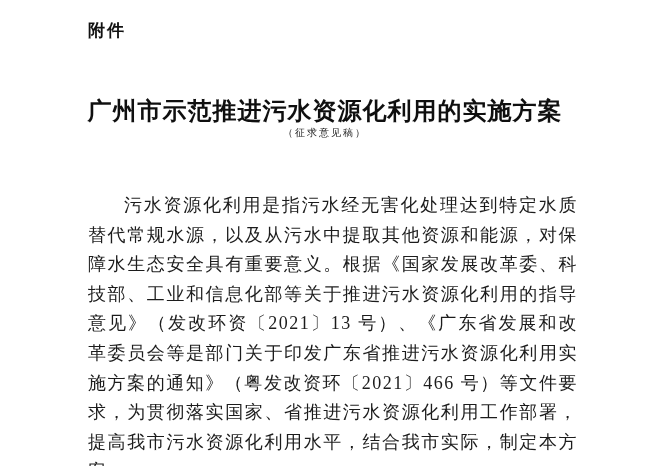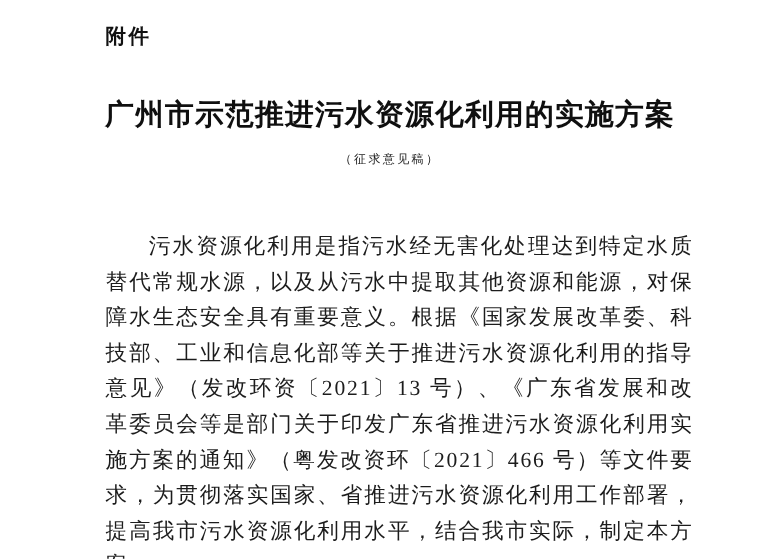--- a/index.html
+++ b/index.html
@@ -27,21 +27,21 @@
     font-size: 17px;
     font-weight: 600;
     letter-spacing: 2px;
     color: #111111;
   }
   .doc-title {
     position: absolute;
     left: 0;
     right: 0;
     top: 79px;
-    margin: 0;
+    margin: 16px;
     text-align: center;
     font-family: "Liberation Serif", serif;
     font-weight: 700;
     font-size: 24px;
     letter-spacing: 1px;
     color: #0f0f0f;
   }
   .doc-subtitle {
     position: absolute;
     left: 0;

